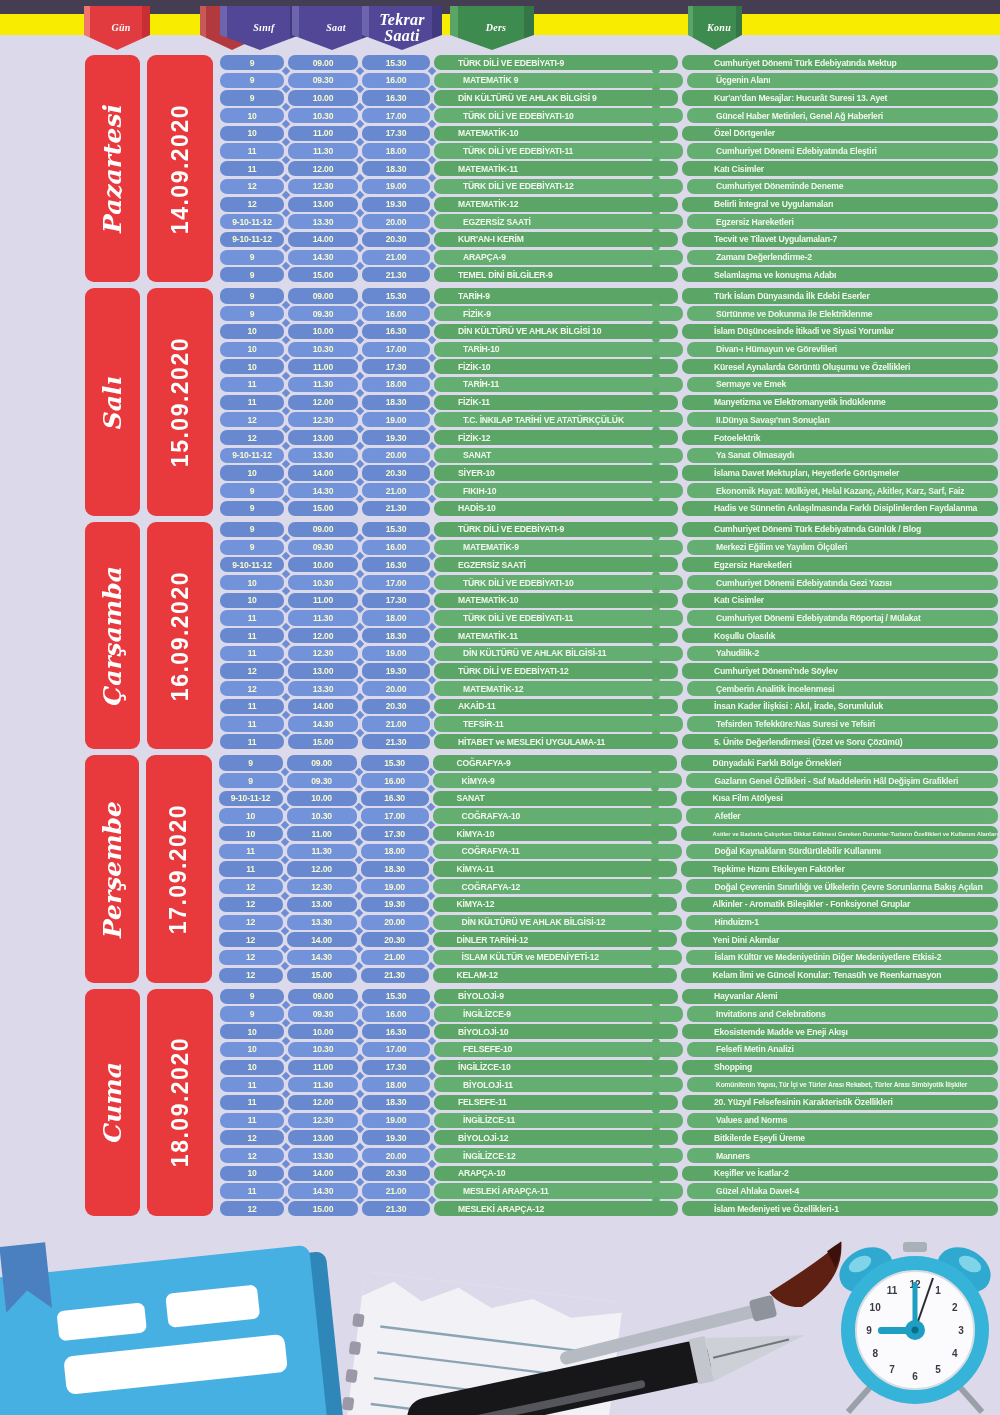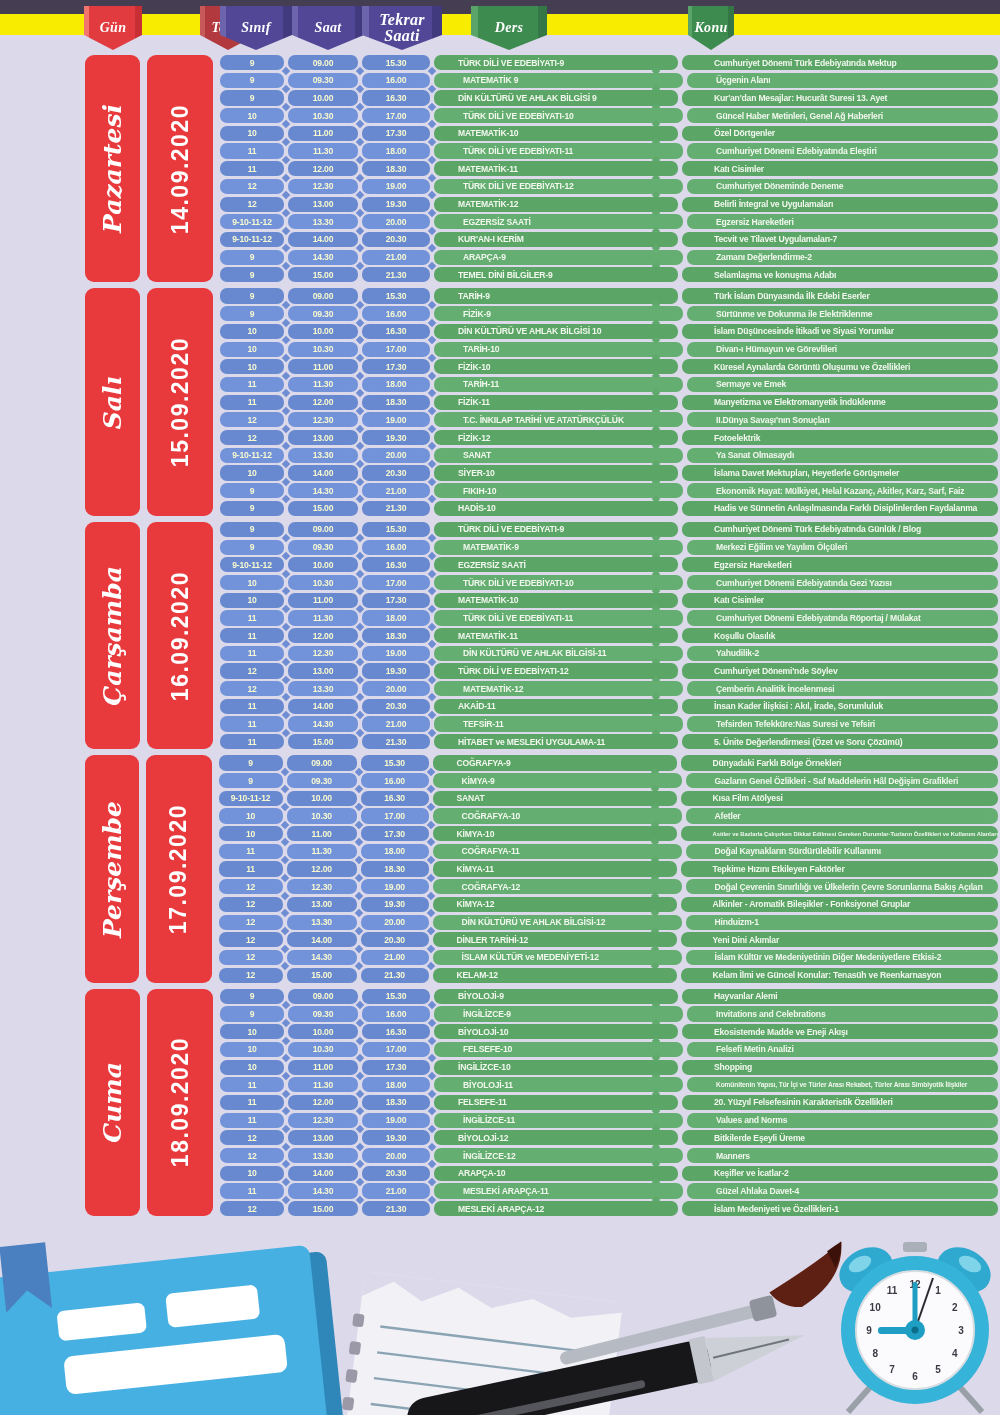--- a/index.html
+++ b/index.html
@@ -3,34 +3,34 @@
 <meta charset="utf-8">
 <style>
   html,body{margin:0;padding:0;}
   body{width:1000px;height:1415px;position:relative;background:#dcd9ea;
        font-family:"Liberation Sans",sans-serif;overflow:hidden;}
   .topbar{position:absolute;top:0;left:0;width:100%;height:14px;background:#453e52;}
   .yellowbar{position:absolute;top:14px;left:0;width:100%;height:21px;background:#f8ec00;}
 
   
   .ribbon{position:absolute;top:6px;height:44px;display:flex;align-items:center;justify-content:center;
-          color:#fff;font-style:italic;font-weight:bold;font-size:14px;text-align:center;line-height:1.02;
+          color:#fff;font-style:italic;font-weight:bold;font-size:10px;text-align:center;line-height:1.02;
           clip-path:polygon(0 0,100% 0,100% 66%,50% 100%,0 66%);
-          font-family:"Liberation Serif",serif;letter-spacing:.3px;}
+          font-family:"Liberation Serif",serif;letter-spacing:.3px;padding-left:8px;}
   .rb-red   {background:linear-gradient(90deg,#f06a64 0 9%,#e23b3f 9% 86%,#c push 86%);}
   .rb-red   {background:linear-gradient(90deg,#f0766e 0 9%,#e23b3f 9% 88%,#c72f35 88%);}
   .rb-dred  {background:linear-gradient(90deg,#c75a58 0 9%,#b23a3e 9% 88%,#9c3136 88%);}
   .rb-purple{background:linear-gradient(90deg,#6c64ad 0 9%,#514796 9% 88%,#423a7e 88%);}
   .rb-green {background:linear-gradient(90deg,#5aa468 0 9%,#3e8b50 9% 88%,#347645 88%);}
   #rb-gun   {left:84px; width:58px;}
   #rb-tarih {left:160px;width:56px;margin-left:40px;}
   #rb-sinif {left:220px;width:72px;}
   #rb-saat  {left:292px;width:72px;text-align:right;}
   #rb-tekrar{left:362px;width:68px;font-size:16px;padding:0 6px;}
-  #rb-ders  {left:471px;width:76px;}
+  #rb-ders  {left:450px;width:76px;}
   #rb-konu  {left:688px;width:46px;}
 
   
   #days{position:absolute;top:55px;left:85px;width:913px;}
   .day-block{display:flex;gap:7px;margin-bottom:6px;}
   .day-bar,.date-bar{background:#e8393d;border-radius:9px;display:flex;align-items:center;justify-content:center;}
   .day-bar{width:55px;}
   .date-bar{width:66px;}
   .vert{writing-mode:vertical-rl;transform:rotate(180deg);white-space:nowrap;}
   .day-name{color:#fff;font-family:"DejaVu Serif",serif;font-style:italic;font-weight:600;font-size:25px;}

